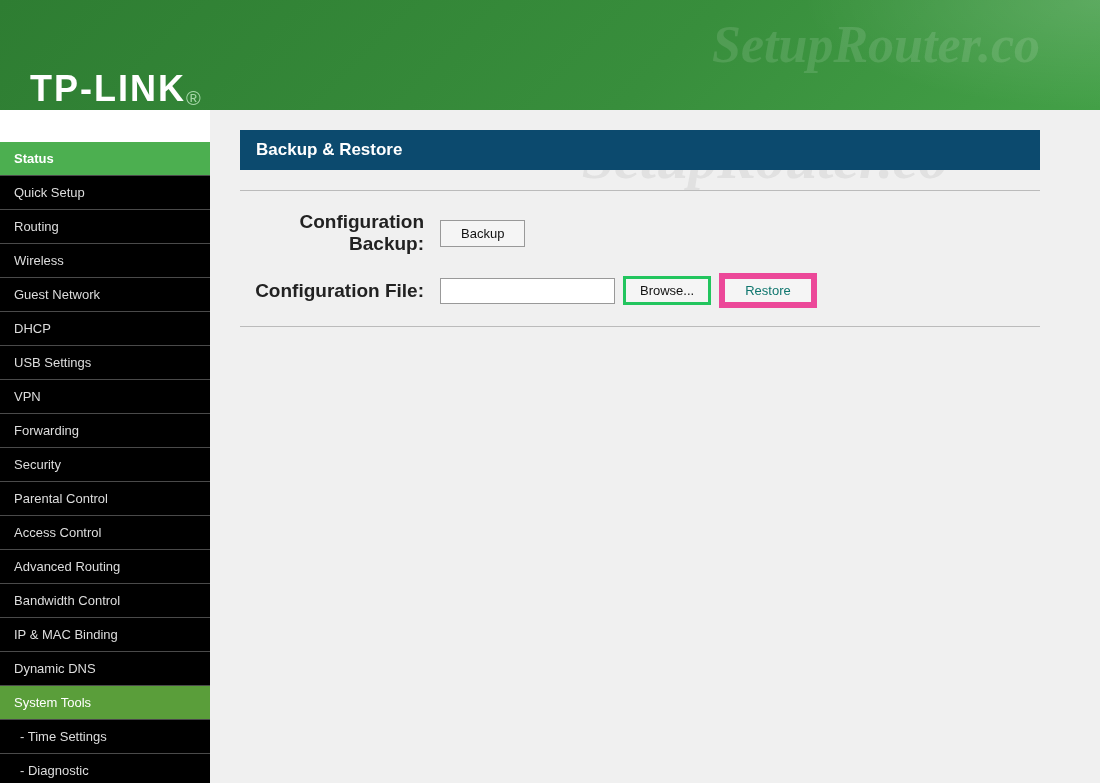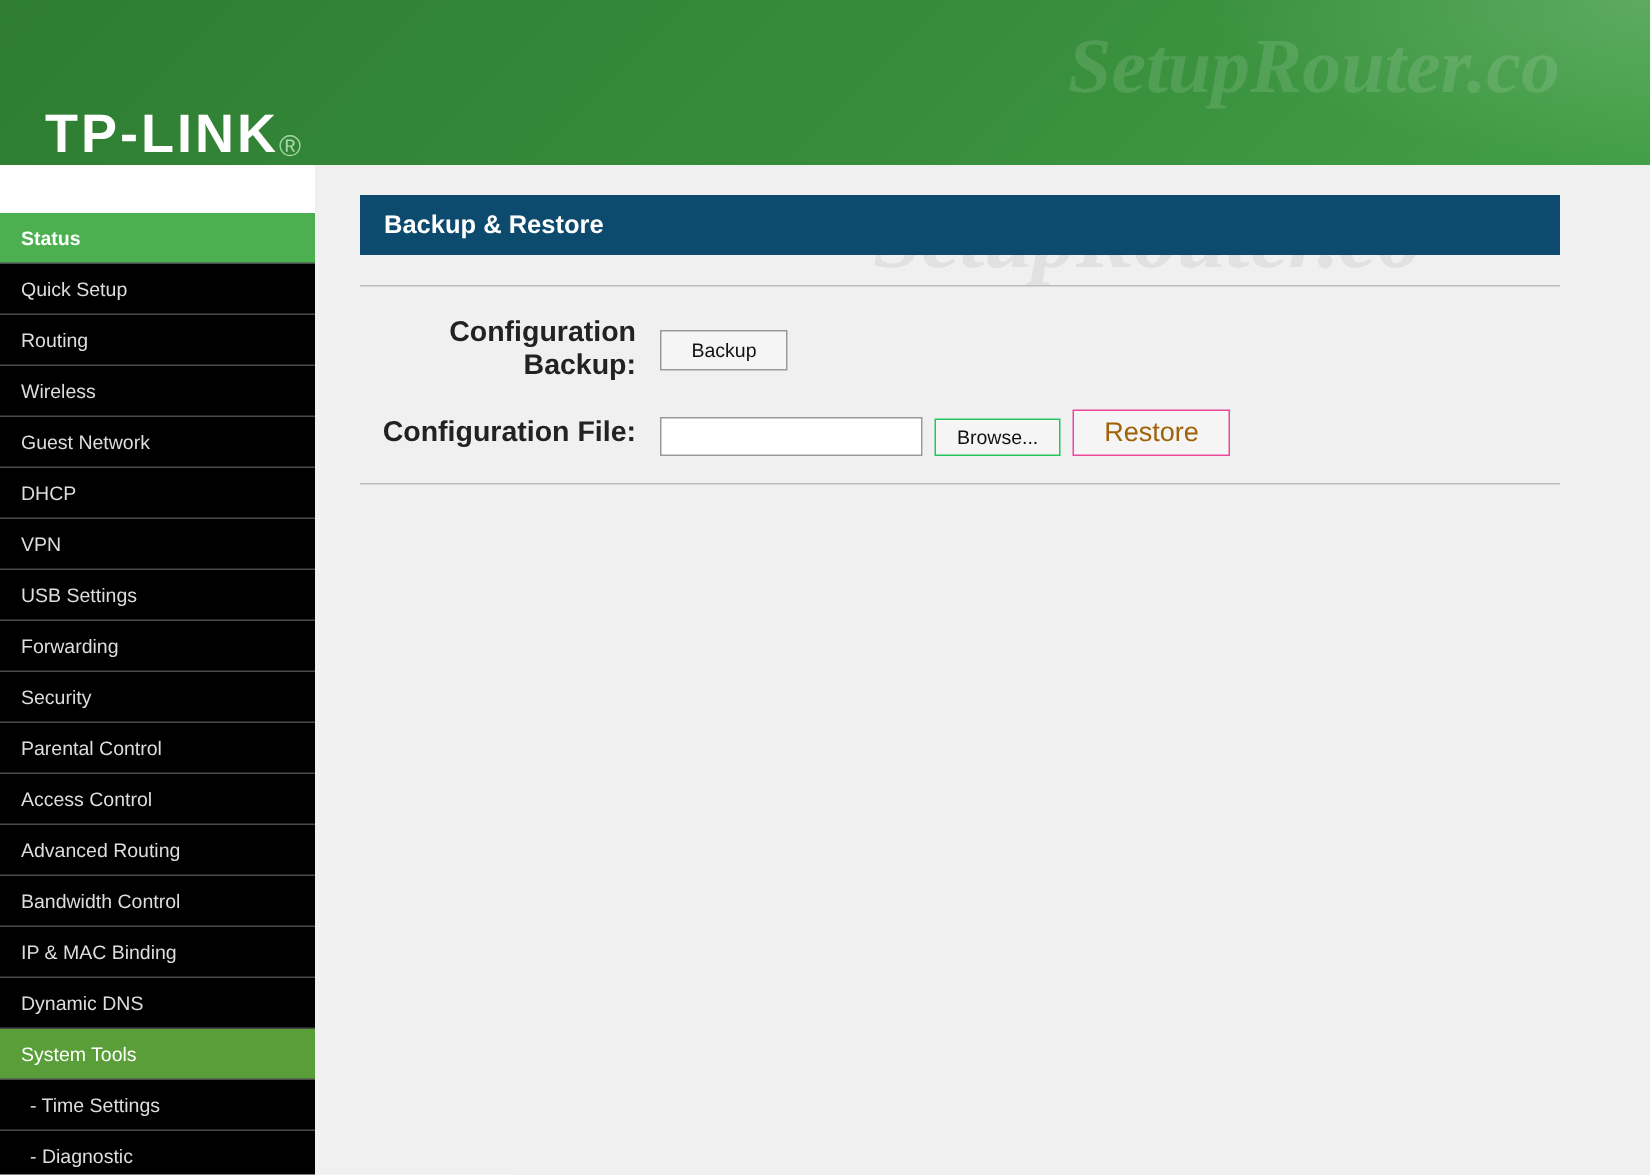--- a/index.html
+++ b/index.html
@@ -168,21 +168,21 @@
     .form-label {
       width: 200px;
       text-align: right;
       padding-right: 16px;
       font-weight: bold;
       color: #222;
       font-size: 19px;
     }
     .form-controls {
       display: flex;
-      align-items: flex-end;
+      align-items: center;
       gap: 8px;
     }
 
     .btn-backup {
       background: #f5f5f5;
       border: 1px solid #999;
       padding: 5px 20px;
       font-size: 13px;
       cursor: pointer;
       color: #111;
@@ -191,34 +191,34 @@
     .file-input-box {
       border: 1px solid #999;
       background: #fff;
       width: 175px;
       height: 26px;
       display: inline-block;
     }
 
     .btn-browse {
       background: #f5f5f5;
-      border: 1px solid #22c55e;
+      border: 3px solid #22c55e;
       padding: 4px 14px;
       font-size: 13px;
       cursor: pointer;
       color: #111;
     }
 
     .btn-restore {
       background: #f5f5f5;
-      border: 1px solid #ec4899;
+      border: 6px solid #ec4899;
       padding: 4px 20px;
-      font-size: 18px;
-      cursor: pointer;
-      color: #a16207;
+      font-size: 13px;
+      cursor: pointer;
+      color: #0f766e;
     }
   </style>
 </head>
 <body>
 
 <div class="header">
   <span class="logo-text">TP-LINK</span>
     <span class="logo-dot">®</span>
   <span class="watermark">SetupRouter.co</span>
 </div>
@@ -226,22 +226,22 @@
 <div class="layout">
 
   <div class="sidebar">
     <div class="sidebar-scroll">
       <a class="nav-item active-green">Status</a>
       <a class="nav-item">Quick Setup</a>
       <a class="nav-item">Routing</a>
       <a class="nav-item">Wireless</a>
       <a class="nav-item">Guest Network</a>
       <a class="nav-item">DHCP</a>
+      <a class="nav-item">USB Settings</a>
       <a class="nav-item">VPN</a>
-      <a class="nav-item">USB Settings</a>
       <a class="nav-item">Forwarding</a>
       <a class="nav-item">Security</a>
       <a class="nav-item">Parental Control</a>
       <a class="nav-item">Access Control</a>
       <a class="nav-item">Advanced Routing</a>
       <a class="nav-item">Bandwidth Control</a>
       <a class="nav-item">IP &amp; MAC Binding</a>
       <a class="nav-item">Dynamic DNS</a>
       <a class="nav-item active-highlight">System Tools</a>
       <a class="nav-item sub-item">- Time Settings</a>

